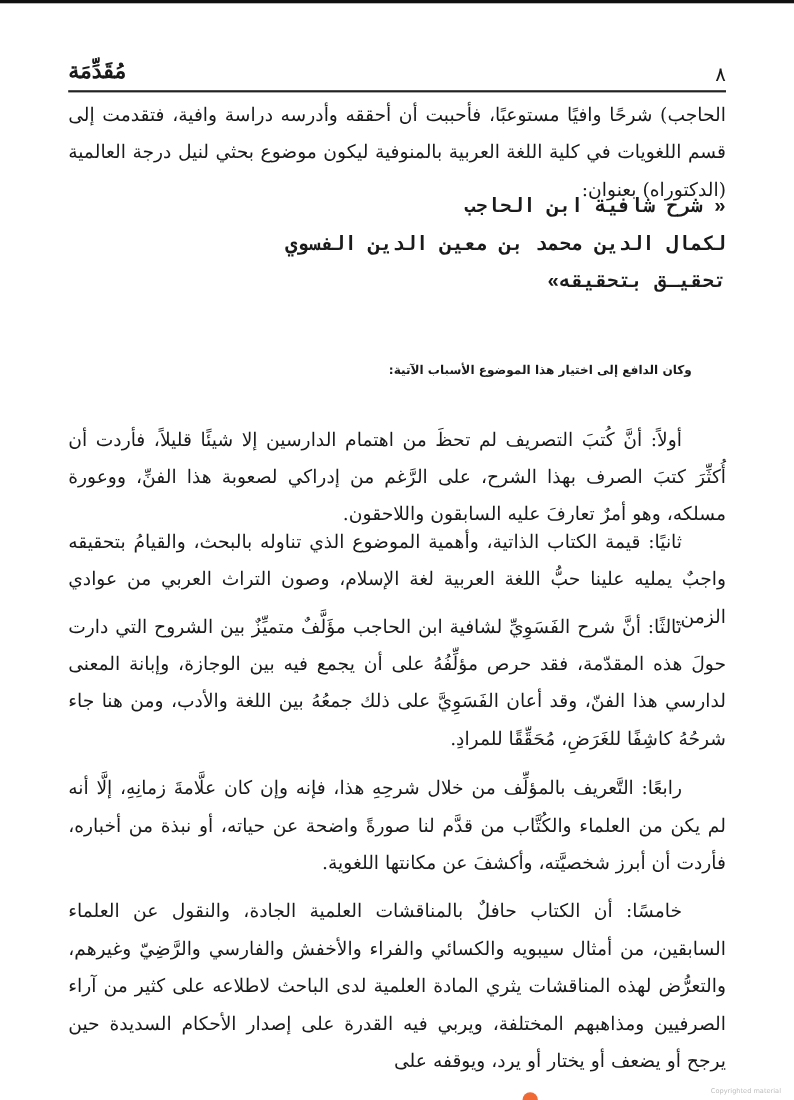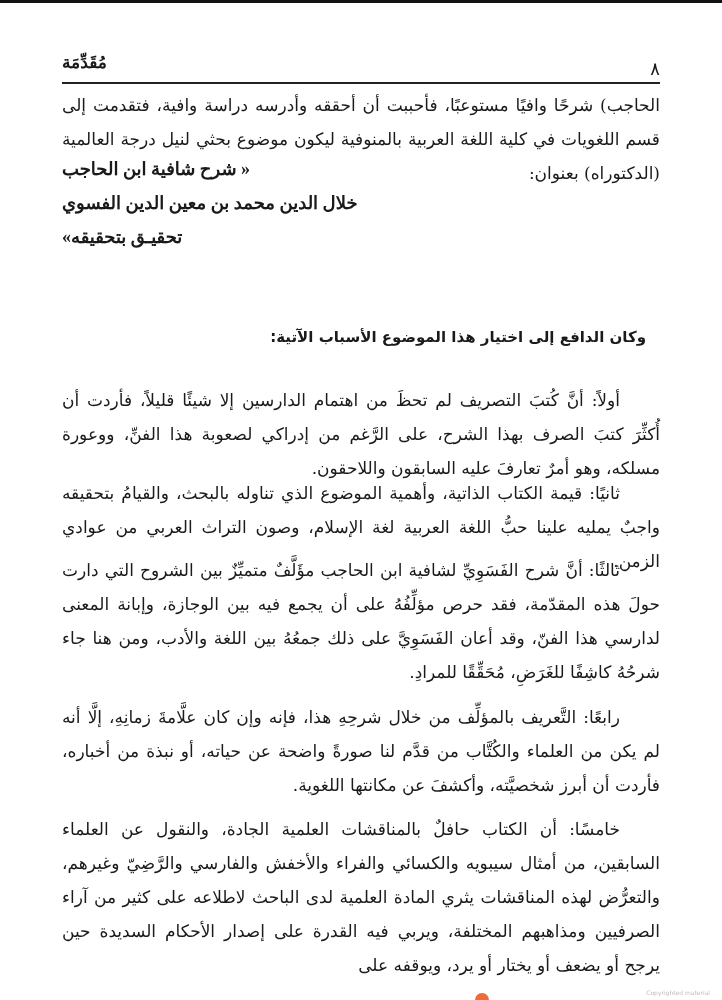--- a/index.html
+++ b/index.html
@@ -40,21 +40,21 @@
       position: absolute;
       right: 0;
       top: 8px;
       font-size: 18px;
       font-family: "DejaVu Sans", sans-serif;
     }
     .section-title {
       position: absolute;
       left: 0;
       top: 2px;
-      font-size: 17px;
+      font-size: 20px;
       font-weight: bold;
       text-align: center;
     }
     .head-rule {
       position: absolute;
       top: 82px;
       left: 0;
       right: 0;
       height: 2px;
       background: #222222;
@@ -65,39 +65,39 @@
       right: 0;
       direction: rtl;
       text-align: justify;
       text-align-last: right;
       font-size: 17px;
       line-height: 34px;
     }
     .intro { top: 88px; }
     .title-block {
       position: absolute;
-      top: 152px;
+      top: 172px;
       left: 0;
       right: 0;
-      text-align: left;
+      text-align: right;
       direction: rtl;
-      font-family: Liberation Serif, serif;
+      font-family: Liberation Mono, monospace;
       font-weight: bold;
       font-size: 18px;
       line-height: 34px;
     }
     .lead-heading {
       position: absolute;
       top: 322px;
-      right: 0;
+      right: 17px;
       left: 0;
       direction: rtl;
       font-family: "DejaVu Sans", sans-serif;
       font-weight: bold;
-      font-size: 15px;
+      font-size: 11px;
       line-height: 30px;
     }
     .para {
       text-indent: 40px;
       margin: 0;
     }
     .p1 { top: 362px; margin-top: 21px; }
     .p2 { top: 476px; }
     .p3 { top: 553px; }
     .p4 { top: 700px; }
@@ -133,21 +133,21 @@
     <span class="section-title">مُقَدِّمَة</span>
   </div>
   <div class="head-rule"></div>
 
   <div class="text-block intro">
     <p class="para" style="text-indent:0">الحاجب) شرحًا وافيًا مستوعبًا، فأحببت أن أحققه وأدرسه دراسة وافية، فتقدمت إلى قسم اللغويات في كلية اللغة العربية بالمنوفية ليكون موضوع بحثي لنيل درجة العالمية (الدكتوراه) بعنوان:</p>
   </div>
 
   <div class="title-block">
     <div>« شرح شافية ابن الحاجب</div>
-    <div>خلال الدين محمد بن معين الدين الفسوي</div>
+    <div>لكمال الدين محمد بن معين الدين الفسوي</div>
     <div>تحقيـق بتحقيقه»</div>
   </div>
 
   <div class="lead-heading">
     <span style="padding-right:14px">وكان الدافع إلى اختيار هذا الموضوع الأسباب الآتية:</span>
   </div>
 
   <div class="text-block p1">
     <p class="para">أولاً: أنَّ كُتبَ التصريف لم تحظَ من اهتمام الدارسين إلا شيئًا قليلاً، فأردت أن أُكثِّرَ كتبَ الصرف بهذا الشرح، على الرَّغم من إدراكي لصعوبة هذا الفنِّ، ووعورة مسلكه، وهو أمرٌ تعارفَ عليه السابقون واللاحقون.</p>
   </div>

